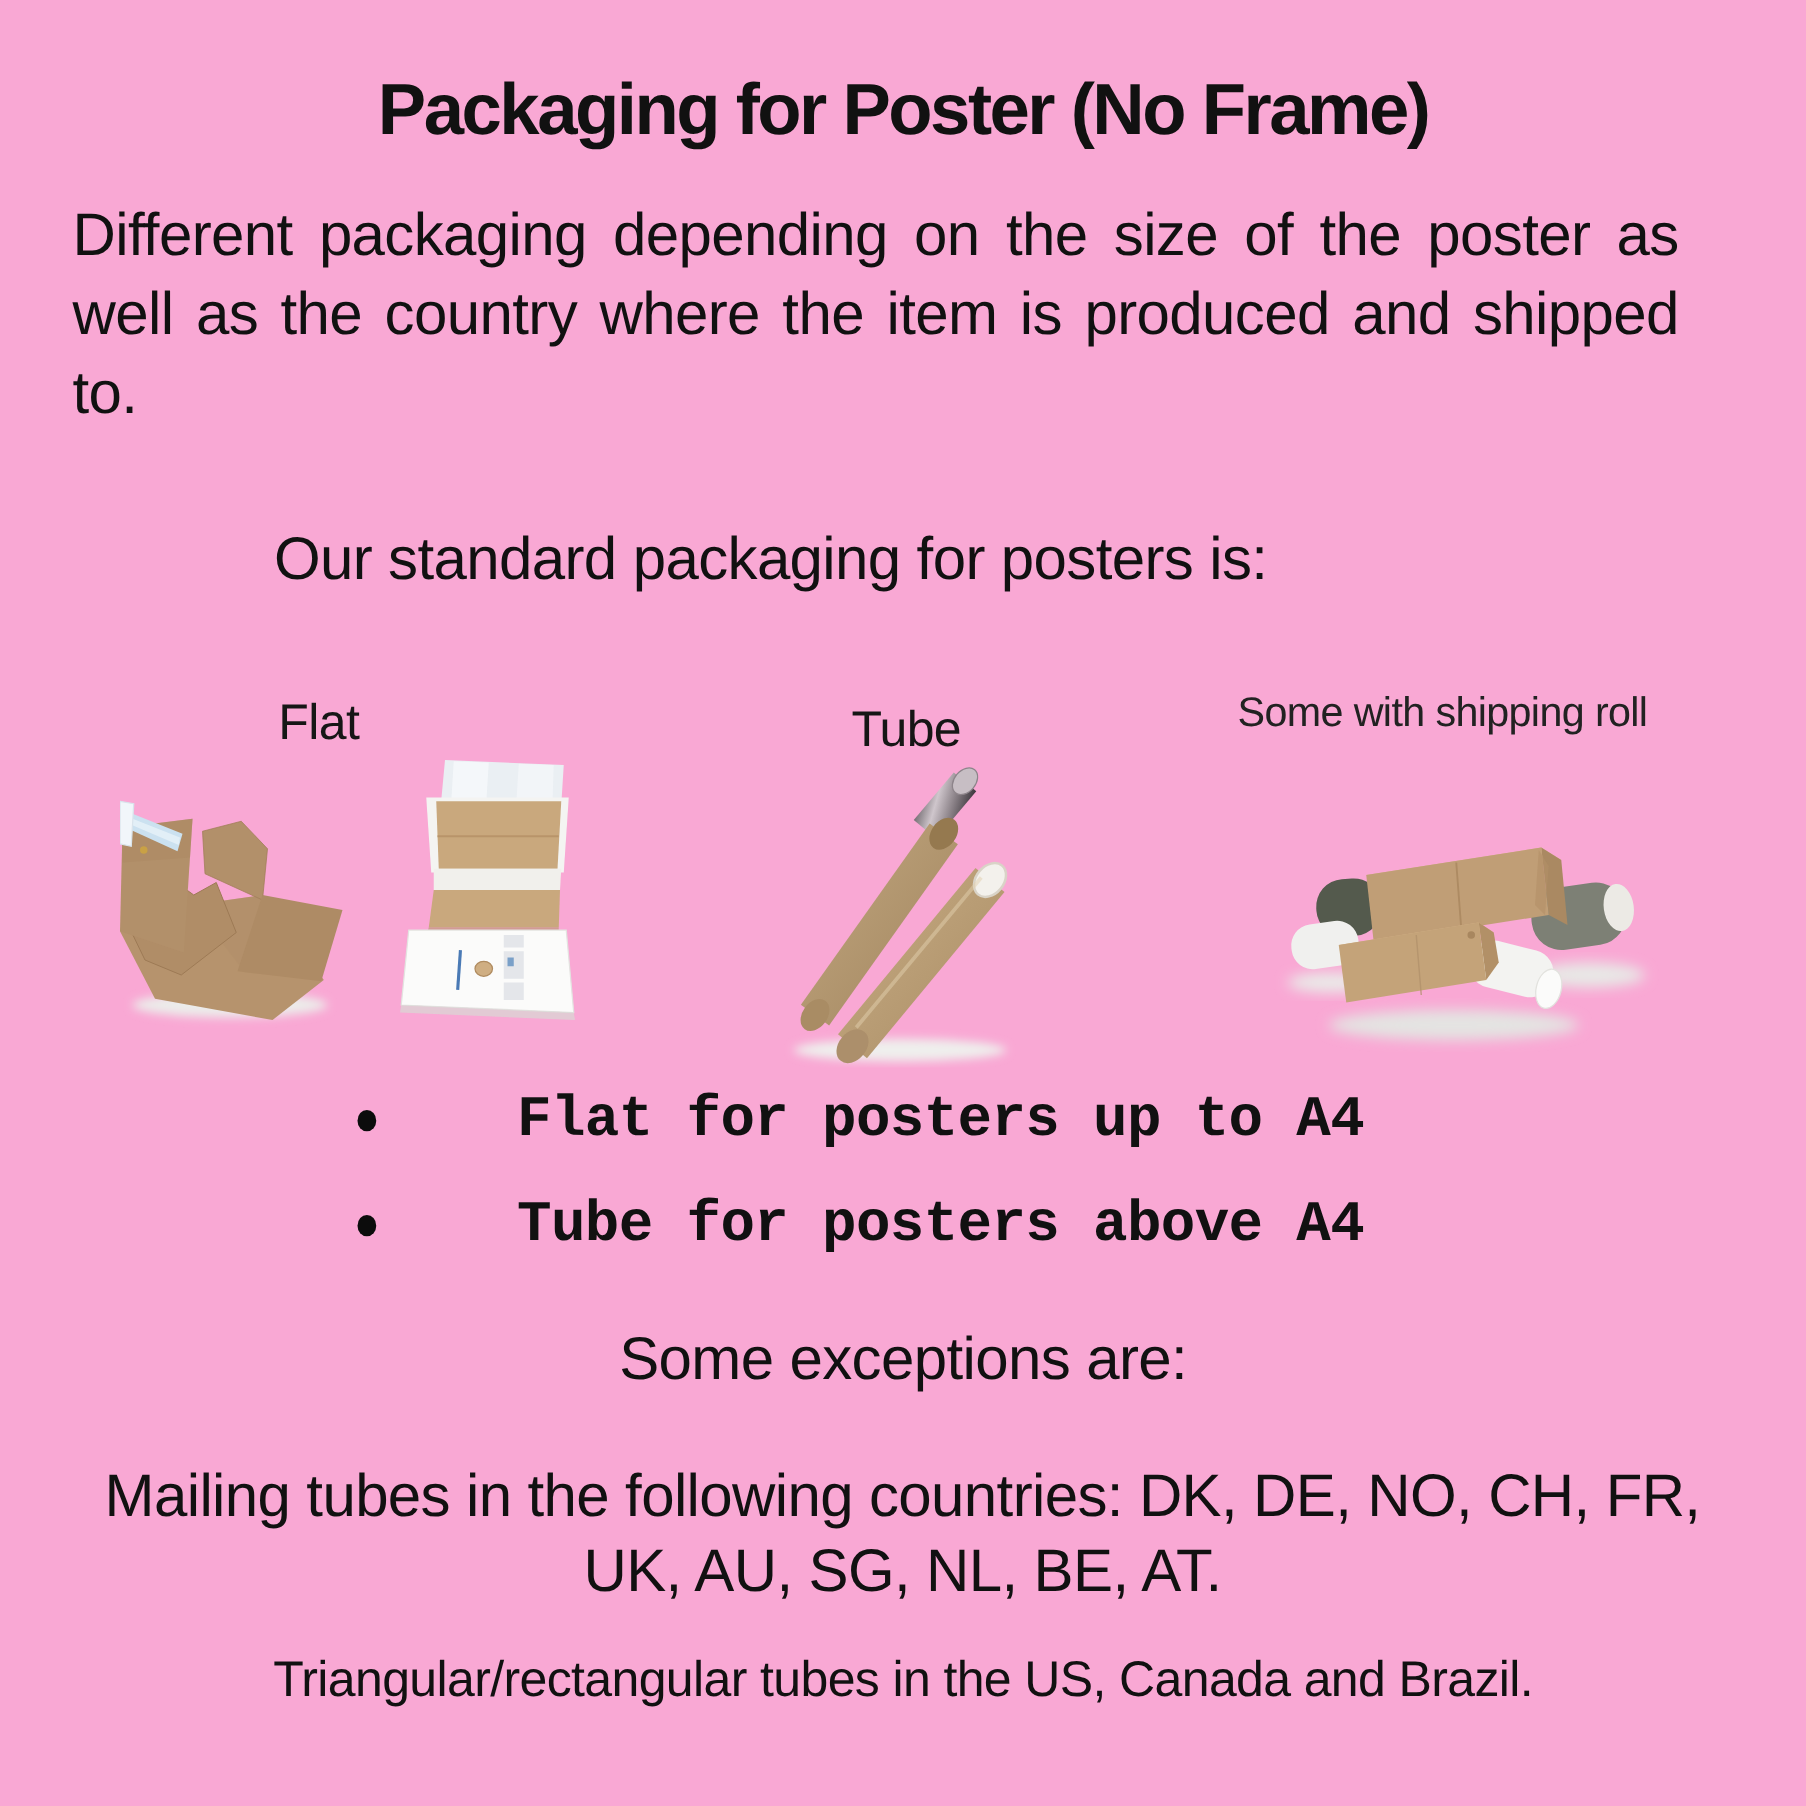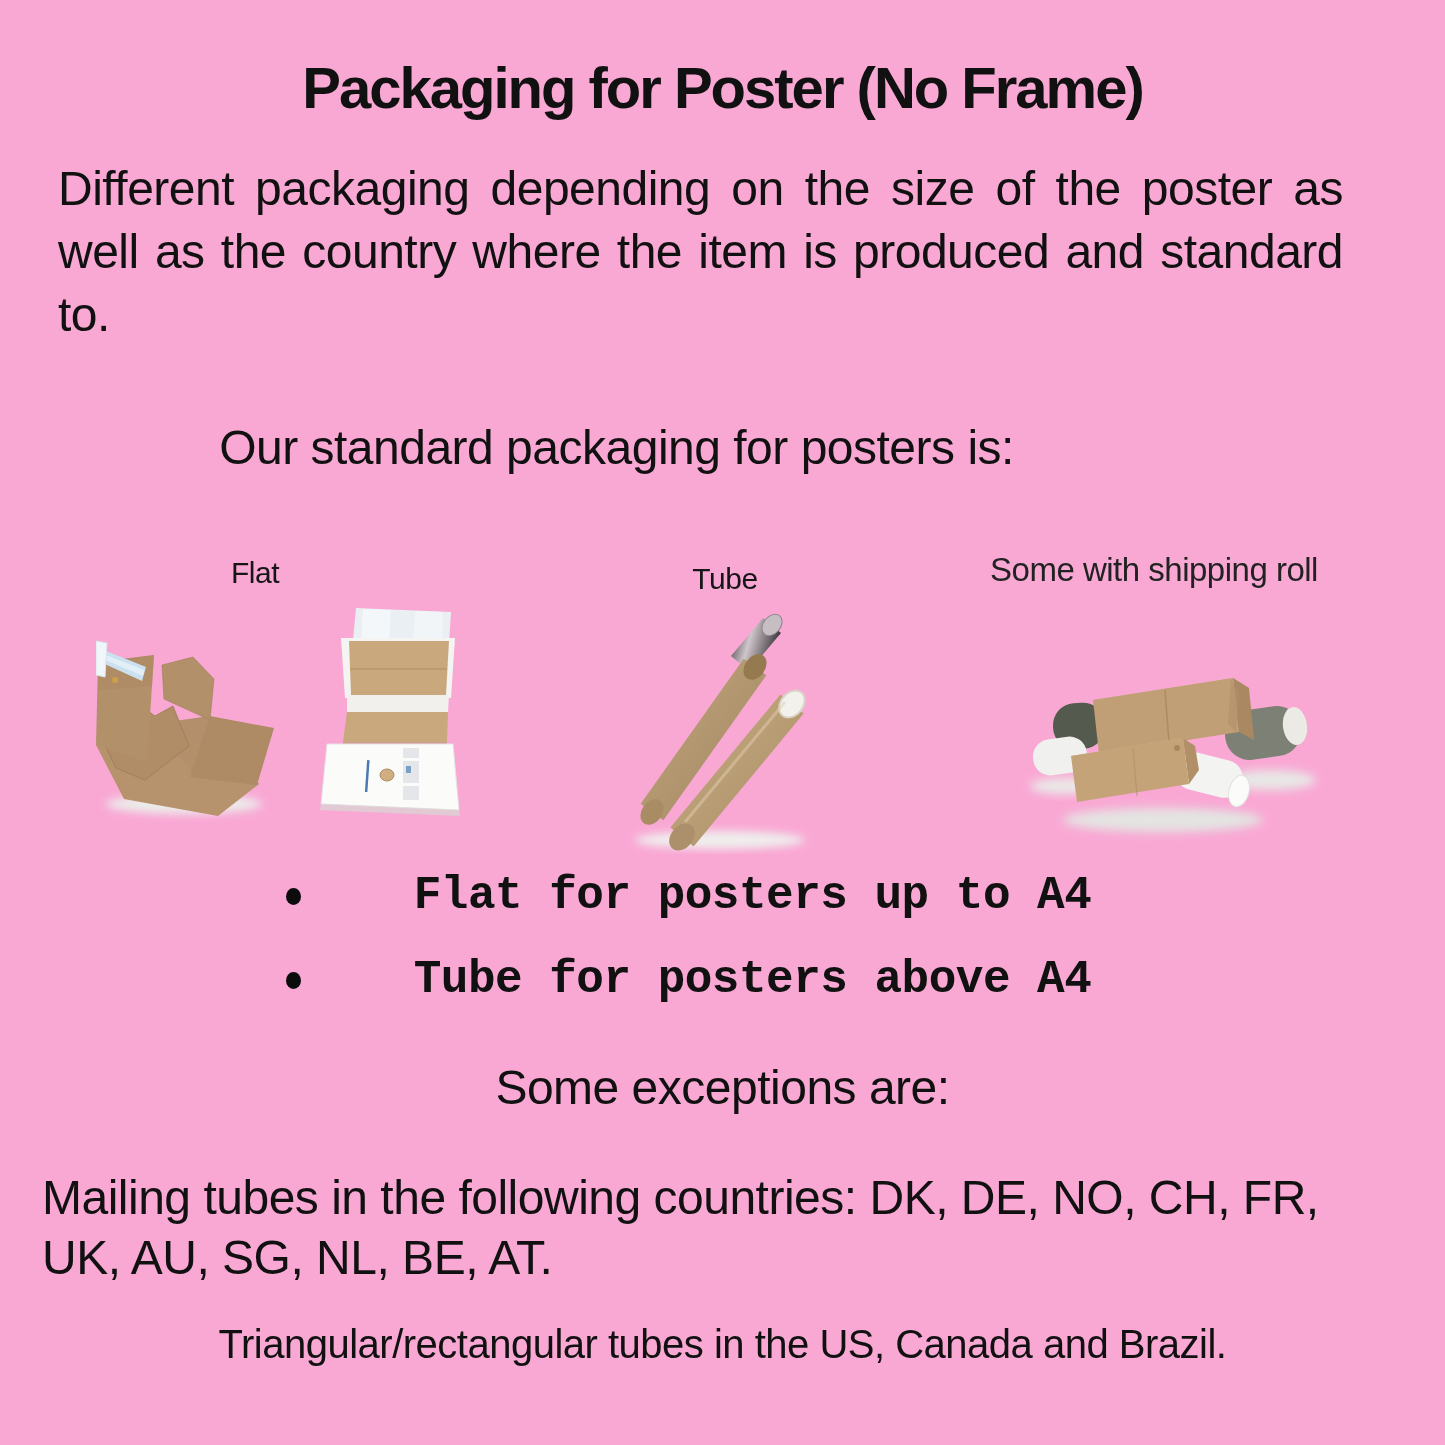--- a/index.html
+++ b/index.html
@@ -26,21 +26,21 @@
     text-align:justify;
   }
   .standard{
     position:absolute;top:420px;left:0;width:1233px;
     margin:0;text-align:center;
     font-size:48px;letter-spacing:-0.5px;
   }
 
   .pkg-label{
     position:absolute;margin:0;text-align:center;
-    font-size:30px;letter-spacing:-0.5px;color:#161616;
+    font-size:40px;letter-spacing:-0.5px;color:#161616;
   }
   .label-flat{top:556px;left:155px;width:200px;}
   .label-tube{top:562px;left:625px;width:200px;}
   .label-roll{top:551px;left:954px;width:400px;font-size:33px;color:#222;}
 
   .pkg-img{position:absolute;}
   .img-flat-open{left:96px;top:628px;width:182px;height:198px;}
   .img-flat-unfolded{left:303px;top:598px;width:167px;height:252px;}
   .img-tubes{left:625px;top:612px;width:205px;height:242px;}
   .img-roll{left:1013px;top:648px;width:322px;height:218px;}
@@ -63,37 +63,37 @@
     line-height:60px;
   }
 
   .exceptions-heading{
     position:absolute;top:1060px;left:0;width:1445px;
     margin:0;text-align:center;
     font-size:48px;letter-spacing:-0.5px;
   }
   .exception-1{
     position:absolute;top:1168px;left:42px;width:1360px;
-    margin:0;
+    margin:0;text-align:center;
     font-size:48px;line-height:1.24;letter-spacing:-0.5px;
   }
   .exception-2{
     position:absolute;top:1322px;left:0;width:1445px;
     margin:0;text-align:center;
     font-size:40px;letter-spacing:-0.5px;white-space:nowrap;
   }
 </style>
 </head>
 <body>
 
 <div class="page">
 
   <h1 class="title">Packaging for Poster (No Frame)</h1>
 
-  <p class="intro">Different packaging depending on the size of the poster as well as the country where the item is produced and standard to.</p>
+  <p class="intro">Different packaging depending on the size of the poster as well as the country where the item is produced and shipped to.</p>
 
   <p class="standard">Our standard packaging for posters is:</p>
 
   <p class="pkg-label label-flat">Flat</p>
   <p class="pkg-label label-tube">Tube</p>
   <p class="pkg-label label-roll">Some with shipping roll</p>
 
   <div class="pkg-img img-flat-open">
     <svg viewBox="0 0 182 198" xmlns="http://www.w3.org/2000/svg">
       <defs>

